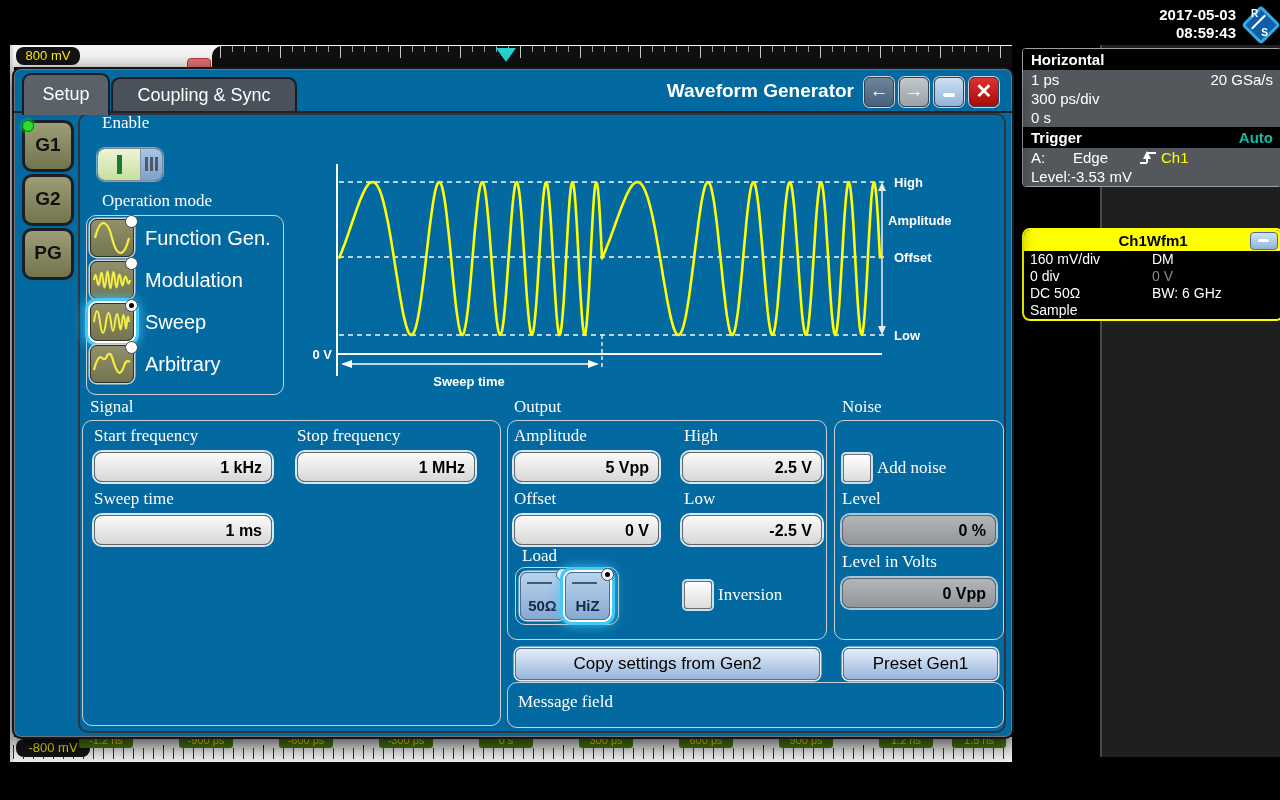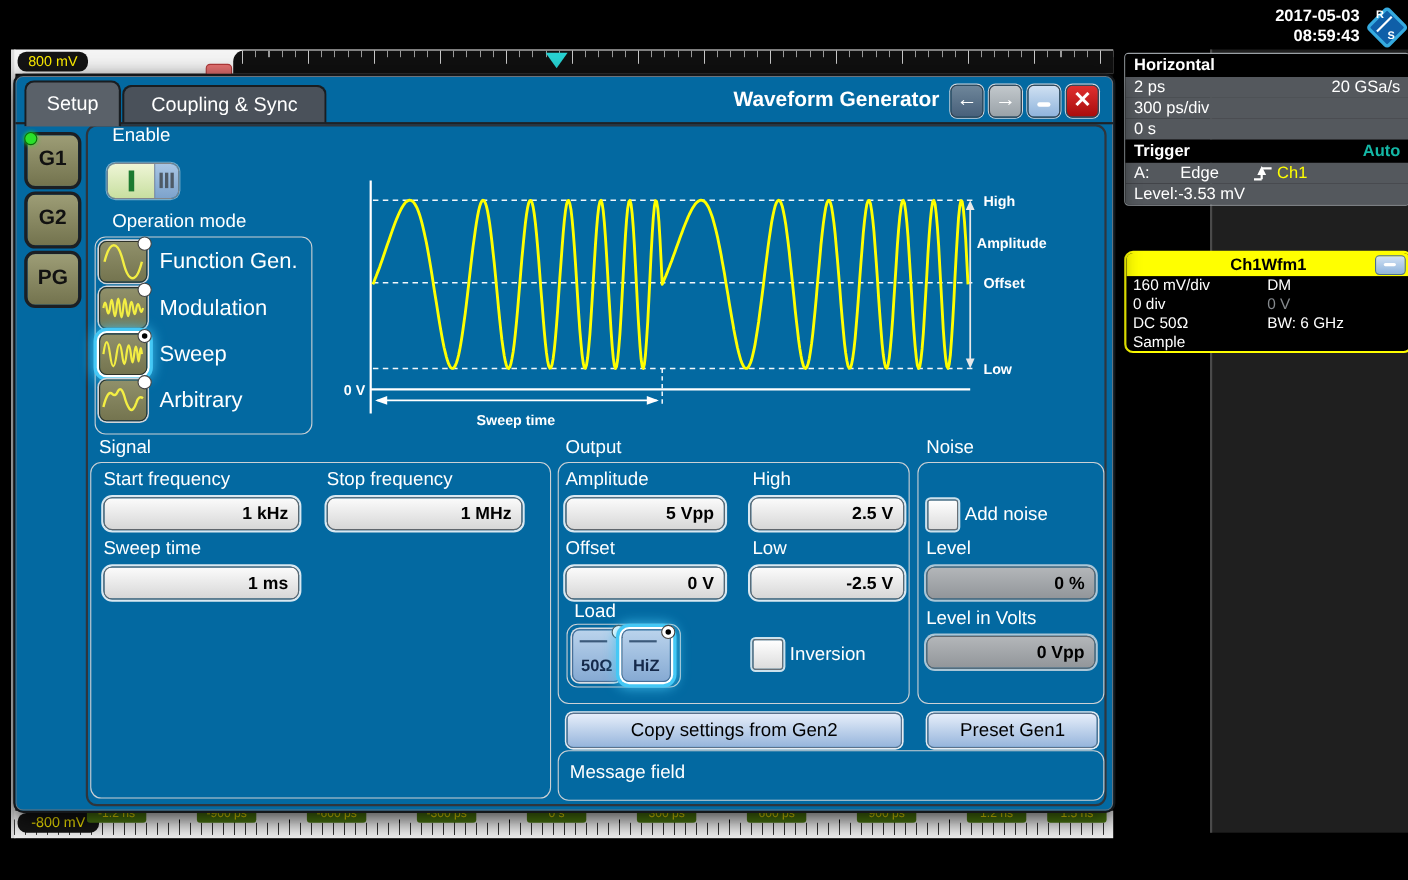--- a/index.html
+++ b/index.html
@@ -78,21 +78,21 @@
   #btn-min span{position:absolute;left:8px;top:15px;width:12px;height:4px;background:#fff;border-radius:2px;}
   #btn-close{left:955px;background:linear-gradient(#e03030,#a80c0c);font-size:20px;line-height:26px;}
   #content-border{left:64px;top:44px;width:924px;height:616px;border:2px solid #2f353c;border-radius:10px;}
   
   .gtab{position:absolute;left:8px;width:46px;height:46px;border:3px solid #1b1f24;border-radius:10px;
       background:linear-gradient(#9d9d76,#73734e);color:#111;font-size:19px;font-weight:bold;
       text-align:center;line-height:44px;z-index:3;}
   .gdot{position:absolute;left:-3px;top:-3px;width:10px;height:10px;border-radius:50%;
       background:#2ae02a;border:1px solid #0a6a0a;box-shadow:0 0 4px #2ae02a;}
   
-  .lbl{position:absolute;color:#fff;font-size:17px;white-space:nowrap;}
+  .lbl{position:absolute;color:#fff;font-size:17px;white-space:nowrap;font-family:Liberation Serif, serif;}
   .gbox{position:absolute;border:1.5px solid #ccd1d5;border-radius:10px;}
   .field{position:absolute;height:30px;background:linear-gradient(#fbfbfb,#d7d7d7);
       border:1px solid #60666c;border-radius:8px;box-shadow:0 0 0 2px rgba(255,255,255,.85);
       color:#000;font-size:16px;font-weight:bold;text-align:right;padding:0 9px;line-height:30px;box-sizing:border-box;}
   .field.disabled{background:linear-gradient(#b3b6b9,#92969a);box-shadow:0 0 0 2px rgba(228,230,232,.75);}
   
   #toggle{left:83px;top:79px;width:64px;height:31px;border:1px solid #80868c;border-radius:8px;
       overflow:hidden;box-shadow:0 0 0 1px rgba(255,255,255,.45);display:flex;}
   .tog-on{width:43px;height:100%;background:linear-gradient(#eef5d6,#c8dfa0);position:relative;}
   .tog-on span{position:absolute;left:19px;top:6px;width:5px;height:19px;background:#1c7a30;}
@@ -163,21 +163,21 @@
   <span class="rs-s">S</span>
 </div>
 
 <div id="sidebar" class="abs"></div>
 
 <div id="hpanel" class="abs">
   <div class="ph-header">
     <span>Horizontal</span>
   </div>
   <div class="ph-row">
-    <span>2 ps</span>
+    <span>1 ps</span>
     <span>20 GSa/s</span>
   </div>
   <div class="ph-row">
     <span>300 ps/div</span>
     <span></span>
   </div>
   <div class="ph-row">
     <span>0 s</span>
     <span></span>
   </div>

